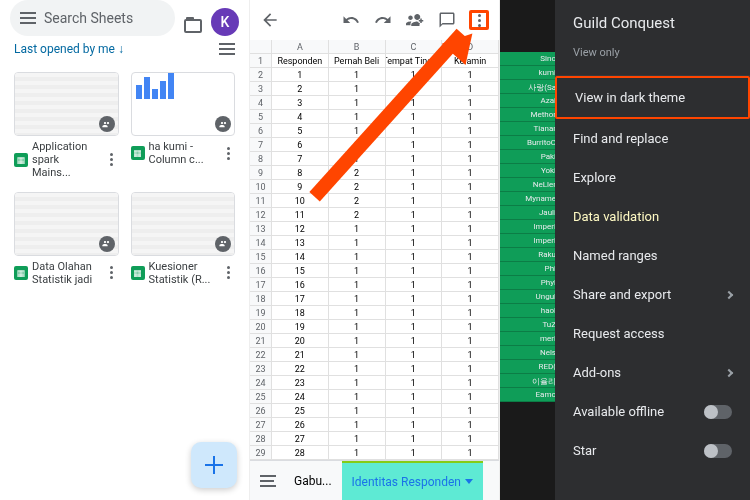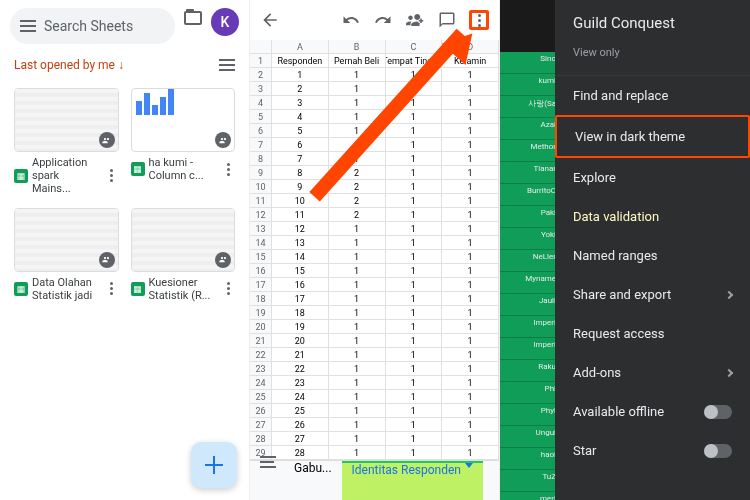--- a/index.html
+++ b/index.html
@@ -1,29 +1,29 @@
 <!DOCTYPE html>
 <html><head>
 <meta charset="utf-8">
 <style>
 *{margin:0;padding:0;box-sizing:border-box;font-family:Roboto,Arial,sans-serif}
 body{width:750px;height:500px;display:flex;background:#fff;overflow:hidden}
 .pane{height:500px;position:relative}
 .p1{width:250px;border-right:1px solid #eee}
 .p2{width:250px;border-right:1px solid #eee}
 .p3{width:250px;background:#1a1a1a}
-.searchbar{display:flex;align-items:flex-start;gap:8px;padding:8px 10px}
+.searchbar{display:flex;align-items:flex-end;gap:8px;padding:0 10px}
 .searchpill{flex:1;background:#f1f3f4;border-radius:20px;height:36px;display:flex;align-items:center;padding:0 10px;gap:8px;color:#5f6368;font-size:14px}
 .hamb{width:16px;height:2px;background:#5f6368;position:relative}
 .hamb:before,.hamb:after{content:"";position:absolute;width:16px;height:2px;background:#5f6368;left:0}
 .hamb:before{top:-5px}.hamb:after{top:5px}
 .folderico{width:18px;height:14px;border:2px solid #5f6368;border-radius:2px;position:relative}
 .folderico:before{content:"";position:absolute;top:-4px;left:0;width:8px;height:3px;background:#5f6368;border-radius:1px 1px 0 0}
 .avatar{width:28px;height:28px;border-radius:50%;background:#673ab7;color:#fff;display:flex;align-items:center;justify-content:center;font-size:14px;font-weight:500}
-.sortrow{display:flex;justify-content:space-between;align-items:center;padding:6px 14px;font-size:12px;color:#c2410c}
+.sortrow{display:flex;justify-content:space-between;align-items:center;padding:6px 14px;font-size:12px;color:#0369a1}
 .grid{display:grid;grid-template-columns:1fr 1fr;gap:12px;padding:10px 14px}
 .card{display:flex;flex-direction:column;align-items:center;gap:4px}
 .thumb{width:100%;height:64px;background:#fff;border:1px solid #dadce0;border-radius:4px;position:relative;overflow:hidden}
 .thumbimg{width:100%;height:100%;background:linear-gradient(#f5f5f5 50%,#eee 50%);background-size:100% 8px}
 .sharebadge{position:absolute;bottom:3px;right:3px;width:16px;height:16px;border-radius:50%;background:#5f6368;display:flex;align-items:center;justify-content:center}
 .sharebadge svg{width:9px;height:9px;fill:#fff}
 .cmeta{display:flex;align-items:center;gap:4px;width:100%}
 .sheetico{width:14px;height:14px;background:#0f9d58;border-radius:2px;display:flex;align-items:center;justify-content:center;color:#fff;font-size:9px;flex-shrink:0}
 .cname{font-size:11px;color:#3c4043;line-height:1.2;flex:1;overflow:hidden}
 .dots{width:14px;display:flex;flex-direction:column;align-items:center;gap:2px;flex-shrink:0}
@@ -34,37 +34,37 @@
 .toolbar{display:flex;align-items:center;justify-content:space-between;padding:8px 10px;height:40px}
 .tbl{flex:1}.tbr{display:flex;align-items:center;gap:12px}
 .ticon{width:20px;height:20px;display:flex;align-items:center;justify-content:center;color:#5f6368}
 .redbox{border:3px solid #ff4500;padding:2px;border-radius:2px}
 .sheet{height:420px;overflow:hidden;font-size:10px}
 .srow{display:flex;border-bottom:1px solid #e0e0e0;height:14px}
 .rhdr{width:22px;background:#f8f9fa;border-right:1px solid #e0e0e0;display:flex;align-items:center;justify-content:center;color:#5f6368;font-size:9px}
 .cell{flex:1;border-right:1px solid #e0e0e0;display:flex;align-items:center;justify-content:center;min-width:0;overflow:hidden;white-space:nowrap;font-size:9px}
 .chdr{background:#f8f9fa;font-size:9px;color:#5f6368}
 .sheettabs{position:absolute;bottom:0;left:0;right:0;height:40px;display:flex;align-items:center;background:#f8f9fa;border-top:1px solid #dadce0;font-size:12px}
-.stab{padding:0 10px;height:100%;display:flex;gap:4px}
-.stabact{background:#bef264;color:#1a73e8;border-top:2px solid #22c55e}
+.stab{padding:0 10px;height:100%;display:flex;align-items:center;gap:4px}
+.stabact{background:#5eead4;color:#1a73e8;border-top:2px solid #84cc16}
 .tri{width:0;height:0;border-left:4px solid transparent;border-right:4px solid transparent;border-top:5px solid #1a73e8}
 .arrow{position:absolute;top:30px;right:20px;width:180px;height:180px;pointer-events:none}
 .arrowline{position:absolute;width:14px;height:220px;background:#ff4500;transform:rotate(42deg);transform-origin:top right;top:8px;right:12px}
 .arrowhead{position:absolute;top:0;right:0;width:0;height:0;border-left:16px solid transparent;border-right:16px solid transparent;border-bottom:28px solid #ff4500;transform:rotate(42deg)}
 .darktitle{padding:14px 18px 16px;border-bottom:1px solid rgba(255,255,255,.05)}
 .dt1{color:#e8eaed;font-size:15px}.dt2{color:#9aa0a6;font-size:11px;margin-top:14px}
 .menu{display:flex;flex-direction:column}
 .mitem{color:#e8eaed;font-size:13px;padding:12px 18px;display:flex;align-items:center;justify-content:space-between}
 .mitem.dis{color:#fef9c3}
 .mhl{border:2px solid #ff4500;border-radius:2px}
 .toggle{width:28px;height:14px;border-radius:7px;background:#5f6368;position:relative}
 .toggle:after{content:"";position:absolute;width:14px;height:14px;border-radius:50%;background:#bdc1c6;top:0;left:0}
 .chev{width:6px;height:6px;border-right:2px solid #9aa0a6;border-bottom:2px solid #9aa0a6;transform:rotate(-45deg)}
 .bgnames{position:absolute;top:52px;left:0;width:60px;display:flex;flex-direction:column}
-.bgname{background:#0f9d58;color:#e8eaed;font-size:8px;padding:2px 4px;border-bottom:1px solid rgba(0,0,0,.2);overflow:hidden;text-align:right;height:22px}
+.bgname{background:#0f9d58;color:#e8eaed;font-size:8px;padding:2px 4px;border-bottom:1px solid rgba(0,0,0,.2);overflow:hidden;text-align:right;height:14px}
 .listico{width:16px;display:flex;flex-direction:column;gap:3px}
 .listico span{height:2px;background:#5f6368}
 .bars{display:flex;gap:2px;align-items:flex-end;height:30px;padding:4px}
 .bars span{width:6px;background:#4285f4}
 </style>
 </head>
 <body>
 
 <div class="pane p1">
   <div class="searchbar">
@@ -468,25 +468,25 @@
       <div class="bgname">RED(</div>
       <div class="bgname">이율리</div>
       <div class="bgname">Eamo</div>
     </div>
   <div style="position:relative;background:#2d2e30;height:100%;margin-left:55px">
     <div class="darktitle">
       <div class="dt1">Guild Conquest</div>
       <div class="dt2">View only</div>
     </div>
     <div class="menu" id="menu">
-        <div class="mitem">
-          <span>Find and replace</span>
-        </div>
         <div class="mitem mhl">
           <span>View in dark theme</span>
+        </div>
+        <div class="mitem">
+          <span>Find and replace</span>
         </div>
         <div class="mitem">
           <span>Explore</span>
         </div>
         <div class="mitem dis">
           <span>Data validation</span>
         </div>
         <div class="mitem">
           <span>Named ranges</span>
         </div>

